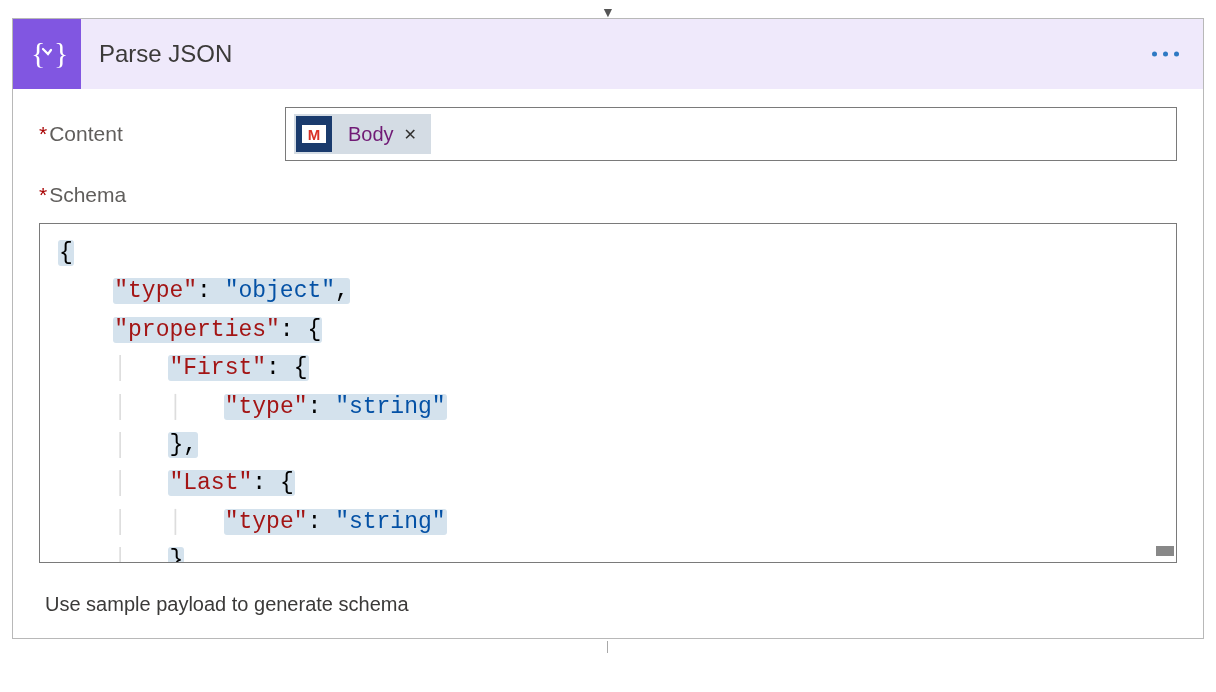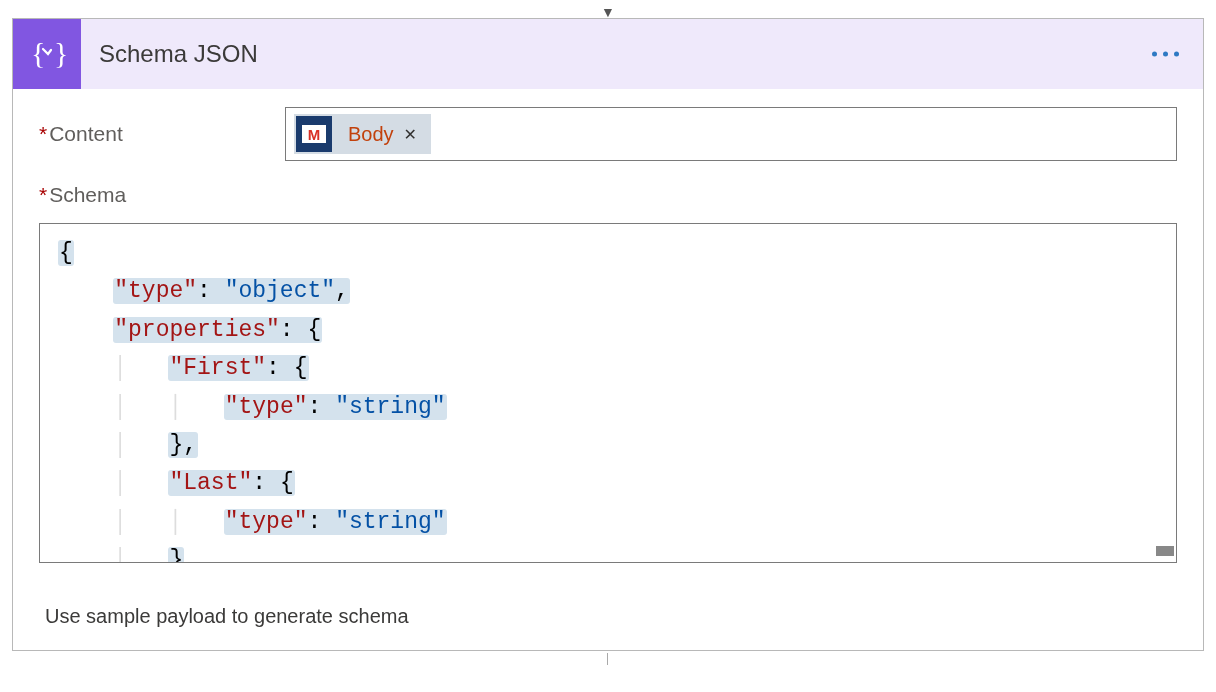--- a/index.html
+++ b/index.html
@@ -114,21 +114,21 @@
     }
     .token-m {
       color: #d93025;
       font-weight: bold;
       font-size: 15px;
       font-family: Arial, sans-serif;
     }
     .token-label {
       padding: 0 10px 0 14px;
       font-size: 20px;
-      color: #c2410c;
+      color: #701a75;
     }
     .token-close {
       padding-right: 14px;
       font-size: 16px;
       color: #323130;
       cursor: pointer;
     }
     .schema-label {
       font-size: 21px;
       color: #605e5c;
@@ -170,21 +170,21 @@
       right: 0;
       bottom: 4px;
       width: 18px;
       height: 10px;
       background: #555;
       opacity: 0.7;
     }
     .sample-link {
       font-size: 20px;
       color: #3b3a39;
-      margin-top: 42px;
+      margin-top: 30px;
       margin-left: 6px;
       cursor: pointer;
     }
     .bottom-connector {
       text-align: center;
       color: #888;
       font-size: 10px;
       margin-top: 2px;
     }
   </style>
@@ -198,21 +198,21 @@
   <div class="card-header">
     <div class="icon-box">
       <span class="json-braces">
         <svg width="40" height="36" viewBox="0 0 40 36">
           <text x="4" y="27" font-size="30" fill="#ffffff" font-family="Segoe UI" font-weight="300">{</text>
           <text x="27" y="27" font-size="30" fill="#ffffff" font-family="Segoe UI" font-weight="300">}</text>
           <path d="M 16 13 L 21 18 L 24 14" stroke="#ffffff" stroke-width="2.2" fill="none" stroke-linecap="round"></path>
         </svg>
       </span>
     </div>
-    <div class="card-title">Schema JSON</div>
+    <div class="card-title">Parse JSON</div>
     <div class="ellipsis">
       <span></span>
         <span></span>
         <span></span>
     </div>
   </div>
 
   <div class="card-body">
 
     <div class="field-row">

